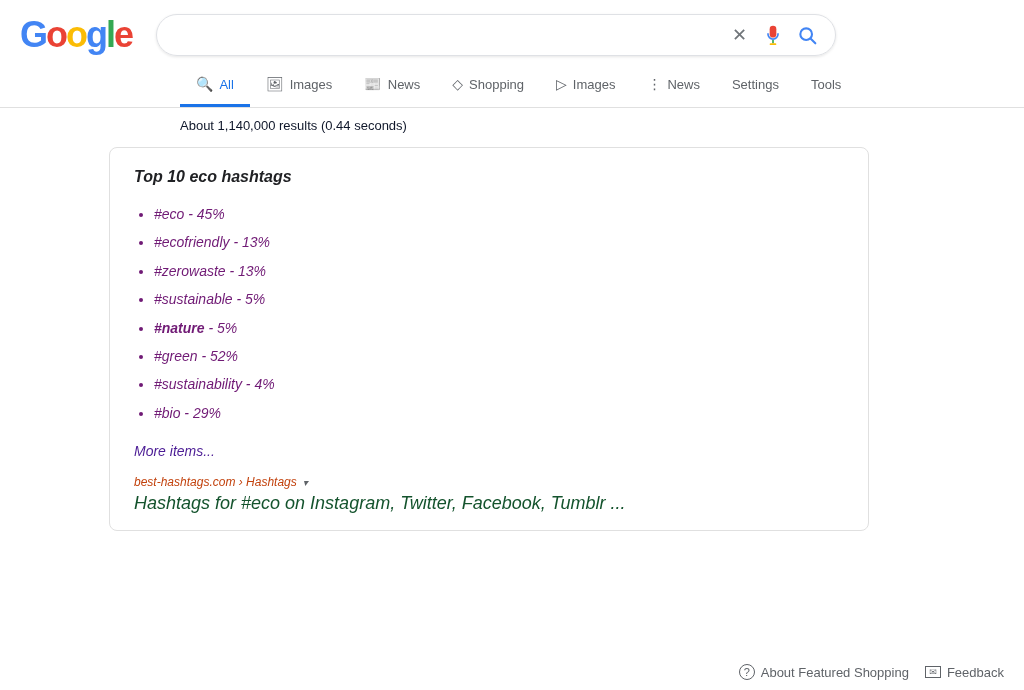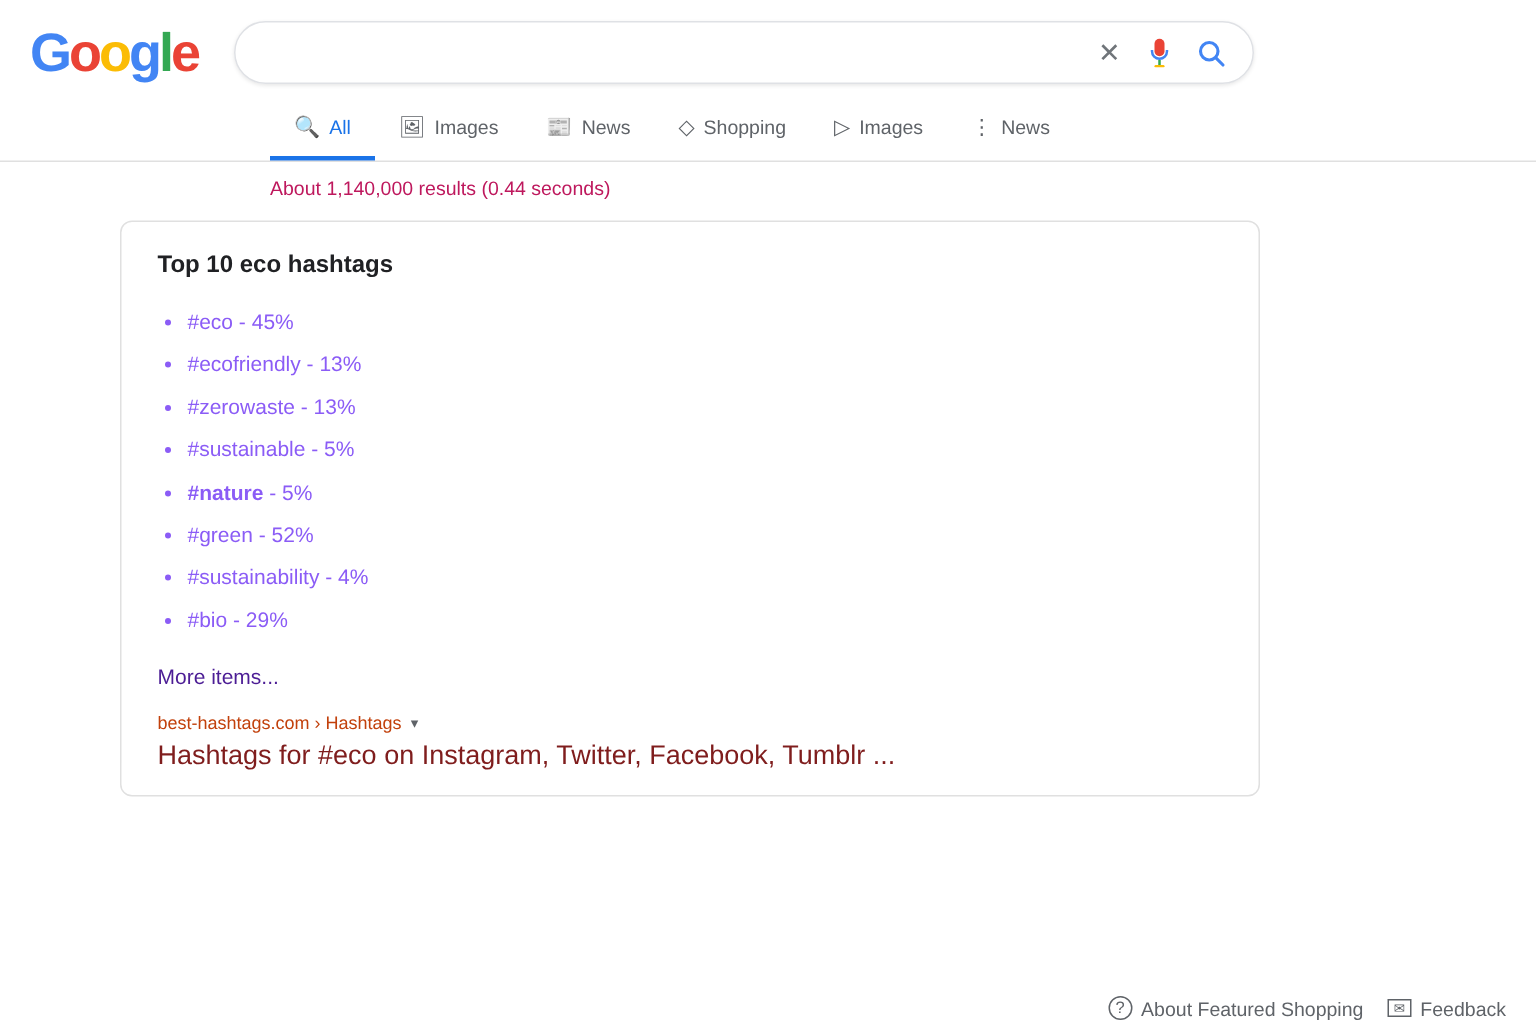--- a/index.html
+++ b/index.html
@@ -110,27 +110,28 @@
       gap: 0;
     }
 
     .nav-right .nav-tab {
       color: #5f6368;
     }
 
     
     .results-info {
       padding: 10px 180px 4px;
-      color: #be185d;
+      color: #0f172a;
       font-size: 13px;
     }
 
     
     .main-content {
-      padding: 10px 80px;
+      padding: 10px 109px;
+      font-style: italic;
     }
 
     
     .snippet-card {
       border: 1px solid #e0e0e0;
       border-radius: 8px;
       padding: 20px 24px 16px 24px;
       max-width: 760px;
     }
 
@@ -142,21 +143,21 @@
     }
 
     .snippet-list {
       list-style: disc;
       padding-left: 20px;
       margin-bottom: 16px;
     }
 
     .snippet-list li {
       font-size: 14px;
-      color: #8b5cf6;
+      color: #701a75;
       padding: 3px 0;
       line-height: 1.6;
     }
 
     .snippet-list li .bold {
       font-weight: bold;
     }
 
     .more-items-link {
       color: #4c1d95;
@@ -181,21 +182,21 @@
       font-size: 12px;
     }
 
     .source-dropdown {
       color: #5f6368;
       font-size: 10px;
       cursor: pointer;
     }
 
     .result-title-link {
-      color: #7f1d1d;
+      color: #14532d;
       font-size: 18px;
       text-decoration: none;
       cursor: pointer;
     }
 
     
     .bottom-bar {
       position: fixed;
       bottom: 0;
       right: 0;
@@ -284,20 +285,28 @@
   </a>
   <a class="nav-tab">
     <span style="font-size:14px;">▷</span>
     <span>Images</span>
   </a>
   <a class="nav-tab">
     <span style="font-size:14px;">⋮</span>
     <span>News</span>
   </a>
 
+  <div class="nav-right">
+    <a class="nav-tab">
+      <span>Settings</span>
+    </a>
+    <a class="nav-tab">
+      <span>Tools</span>
+    </a>
+  </div>
 </nav>
 
 <div class="results-info">
   <span>About 1,140,000 results (0.44 seconds)</span>
 </div>
 
 <div class="main-content">
   <div class="snippet-card">
     <div class="snippet-title">Top 10 eco hashtags</div>
 

